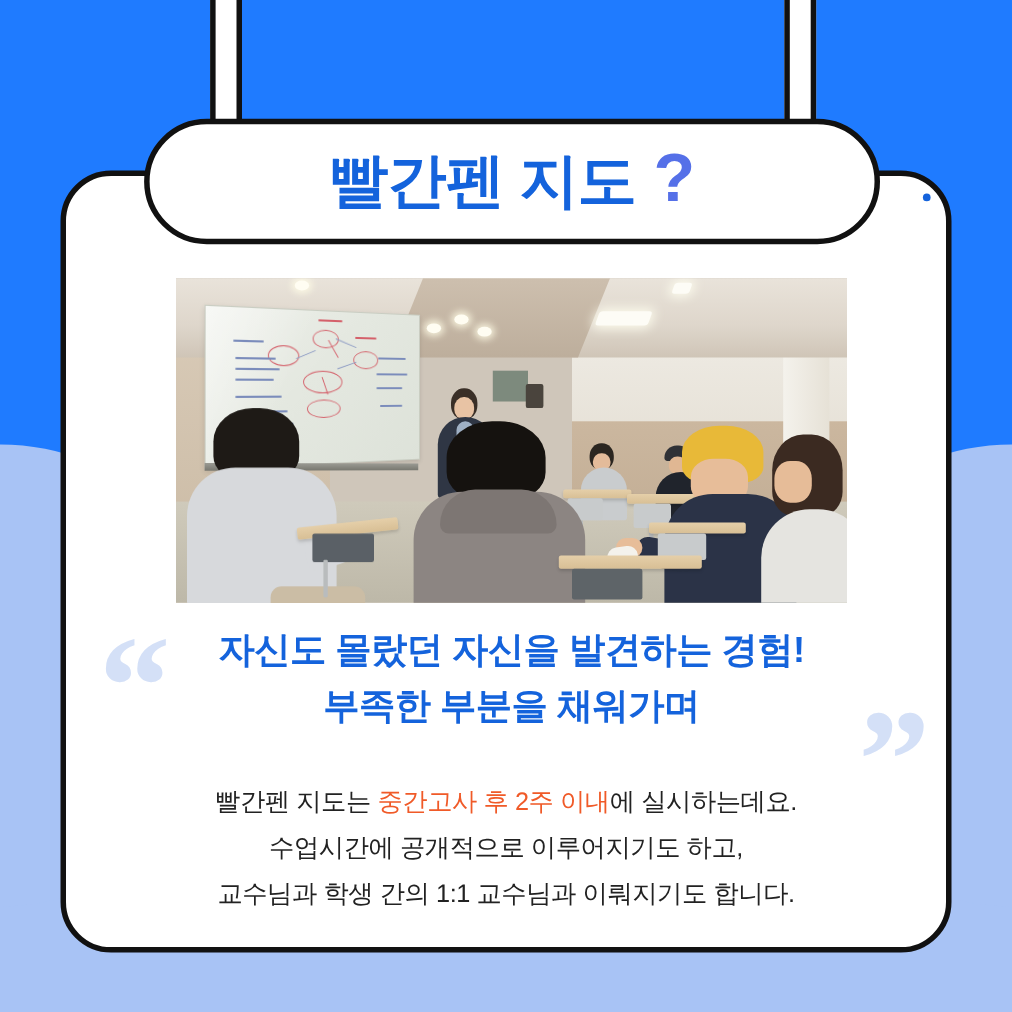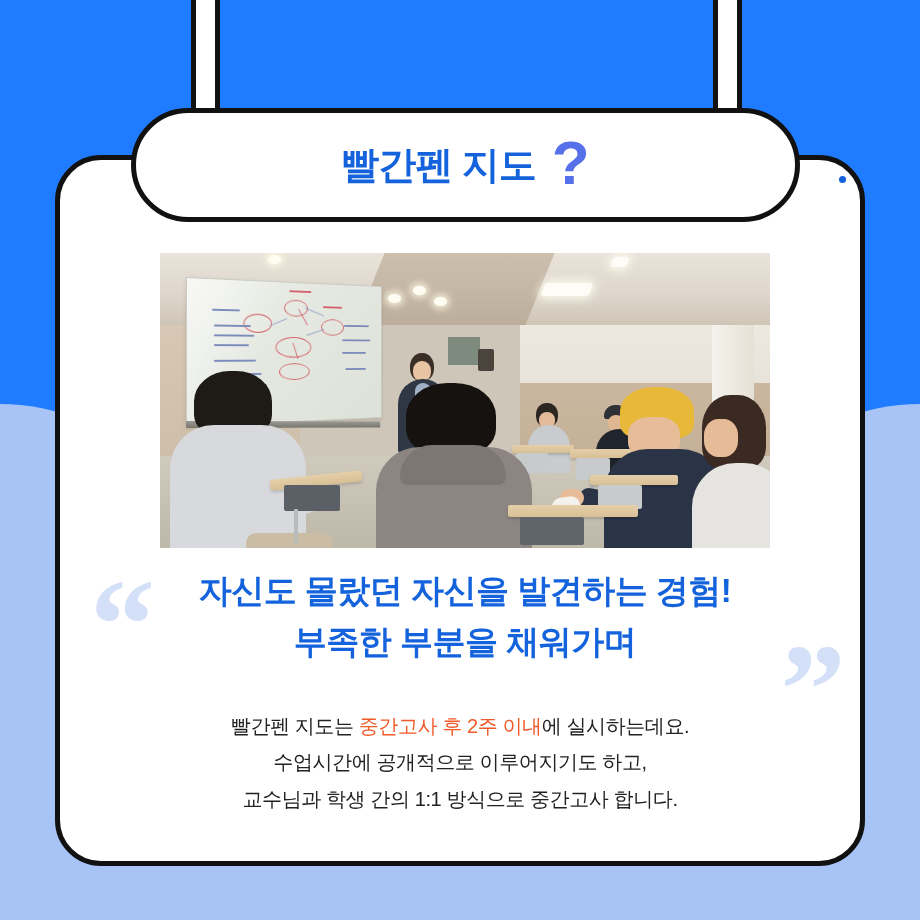--- a/index.html
+++ b/index.html
@@ -86,21 +86,21 @@
     background: #ffffff;
     border: 5px solid #111111;
     border-radius: 60px;
     box-sizing: border-box;
     display: flex;
     align-items: center;
     justify-content: center;
     gap: 16px;
   }
   .title-text {
-    font-size: 38px;
+    font-size: 54px;
     font-weight: 700;
     color: #1463DC;
     letter-spacing: -1px;
     line-height: 1;
     white-space: nowrap;
   }
   .title-qmark {
     font-size: 62px;
     font-weight: 700;
     color: #5570E8;
@@ -251,21 +251,21 @@
   }
 
   
   .body-para {
     position: absolute;
     left: 0; right: 0;
     top: 548px;
     text-align: center;
   }
   .body-line {
-    font-size: 20px;
+    font-size: 23px;
     color: #222222;
     line-height: 1.82;
     letter-spacing: -0.4px;
     white-space: nowrap;
   }
   .hl { color: #F05A28; }
 
   
   .speck {
     position: absolute;
@@ -419,21 +419,21 @@
         <div class="quote-line">자신도 몰랐던 자신을 발견하는 경험!</div>
         <div class="quote-line">부족한 부분을 채워가며</div>
       </div>
     </div>
 
     <div class="body-para">
       <div class="body-line">
         <span>빨간펜 지도는 </span><span class="hl">중간고사 후 2주 이내</span><span>에 실시하는데요.</span>
       </div>
       <div class="body-line">수업시간에 공개적으로 이루어지기도 하고,</div>
-      <div class="body-line">교수님과 학생 간의 1:1 방식으로 중간고사 합니다.</div>
+      <div class="body-line">교수님과 학생 간의 1:1 교수님과 이뤄지기도 합니다.</div>
     </div>
   </div>
 
   <div class="title-pill">
     <span class="title-text">빨간펜 지도</span>
     <span class="title-qmark">?</span>
   </div>
 
 </div>
 

